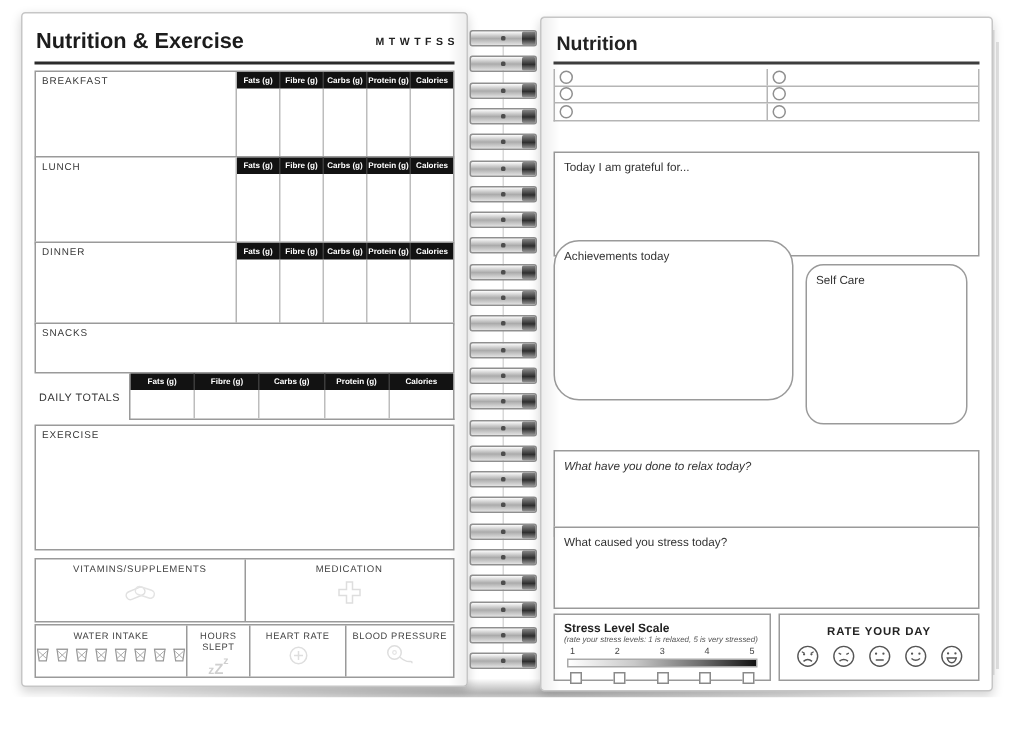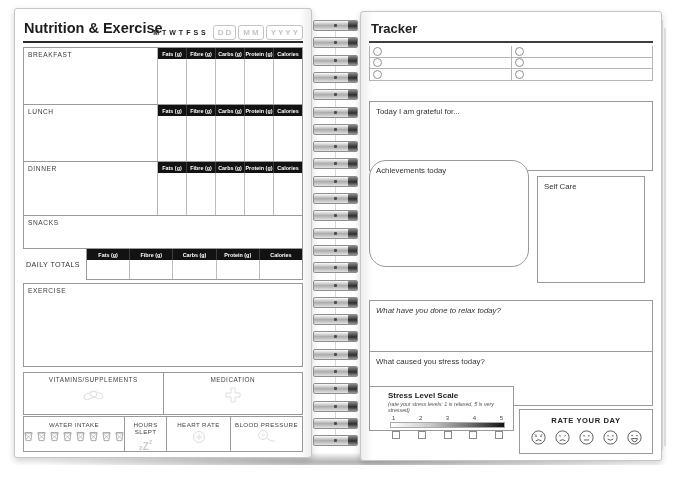--- a/index.html
+++ b/index.html
@@ -106,25 +106,20 @@
     <div class="lp-header-right">
       <div class="day-initials">
         <span>M</span>
         <span>T</span>
         <span>W</span>
         <span>T</span>
         <span>F</span>
         <span>S</span>
         <span>S</span>
       </div>
-      <div class="date-boxes">
-        <span class="date-box">DD</span>
-        <span class="date-box">MM</span>
-        <span class="date-box">YYYY</span>
-      </div>
     </div>
     <div class="lp-rule"></div>
 
     <div class="lbox meal" style="top:38px;height:57px;">
       <div class="meal-left">
         <div class="sec-label">BREAKFAST</div>
       </div>
       <div class="meal-table">
         <div class="nt-head">
           <div class="nc">Fats (g)</div>
@@ -401,21 +396,21 @@
         <span class="cap"></span>
         <span class="dot"></span>
       </div>
       <div class="coil" style="top: 415.2px;">
         <span class="cap"></span>
         <span class="dot"></span>
       </div>
     </div>
 
   <div class="page page-right">
-    <div class="rp-title">Tracker</div>
+    <div class="rp-title">Nutrition</div>
     <div class="rp-rule"></div>
 
     <div class="rbox" style="top:34px;border:none;">
       <div class="ht-grid" style="border:1px solid #b5b5b5;border-top:none;">
         <div class="ht-row" style="border-top:none;">
           <div class="ht-cell">
               <span class="ht-circle"></span>
             </div>
           <div class="ht-cell">
               <span class="ht-circle"></span>
@@ -440,33 +435,33 @@
       </div>
     </div>
 
     <div class="rbox" style="top:89px;height:68px;">
       <div class="rbox-label">Today I am grateful for...</div>
     </div>
 
     <div class="rbox" style="top:148px;height:105px;left:8px;right:132px;border-radius:17px;">
       <div class="rbox-label">Achievements today</div>
     </div>
-    <div class="rbox" style="top:164px;height:105px;left:176px;right:16px;">
+    <div class="rbox" style="top:164px;height:105px;left:176px;right:16px;border-radius:12px;">
       <div class="rbox-label">Self Care</div>
     </div>
 
     <div class="rbox" style="top:288px;height:56px;font-style:italic;">
       <div class="rbox-label">What have you done to relax today?</div>
     </div>
 
     <div class="rbox" style="top:339px;height:53px;">
       <div class="rbox-label">What caused you stress today?</div>
     </div>
 
-    <div class="rbox" style="top:374px;height:43px;left:8px;right:147px;padding-left:12px;">
+    <div class="rbox" style="top:397px;height:43px;left:8px;right:147px;">
       <div class="ss-title">Stress Level Scale</div>
       <div class="ss-sub">(rate your stress levels: 1 is relaxed, 5 is very stressed)</div>
       <div class="ss-nums">
         <span>1</span>
         <span>2</span>
         <span>3</span>
         <span>4</span>
         <span>5</span>
       </div>
       <div class="ss-bar"></div>

